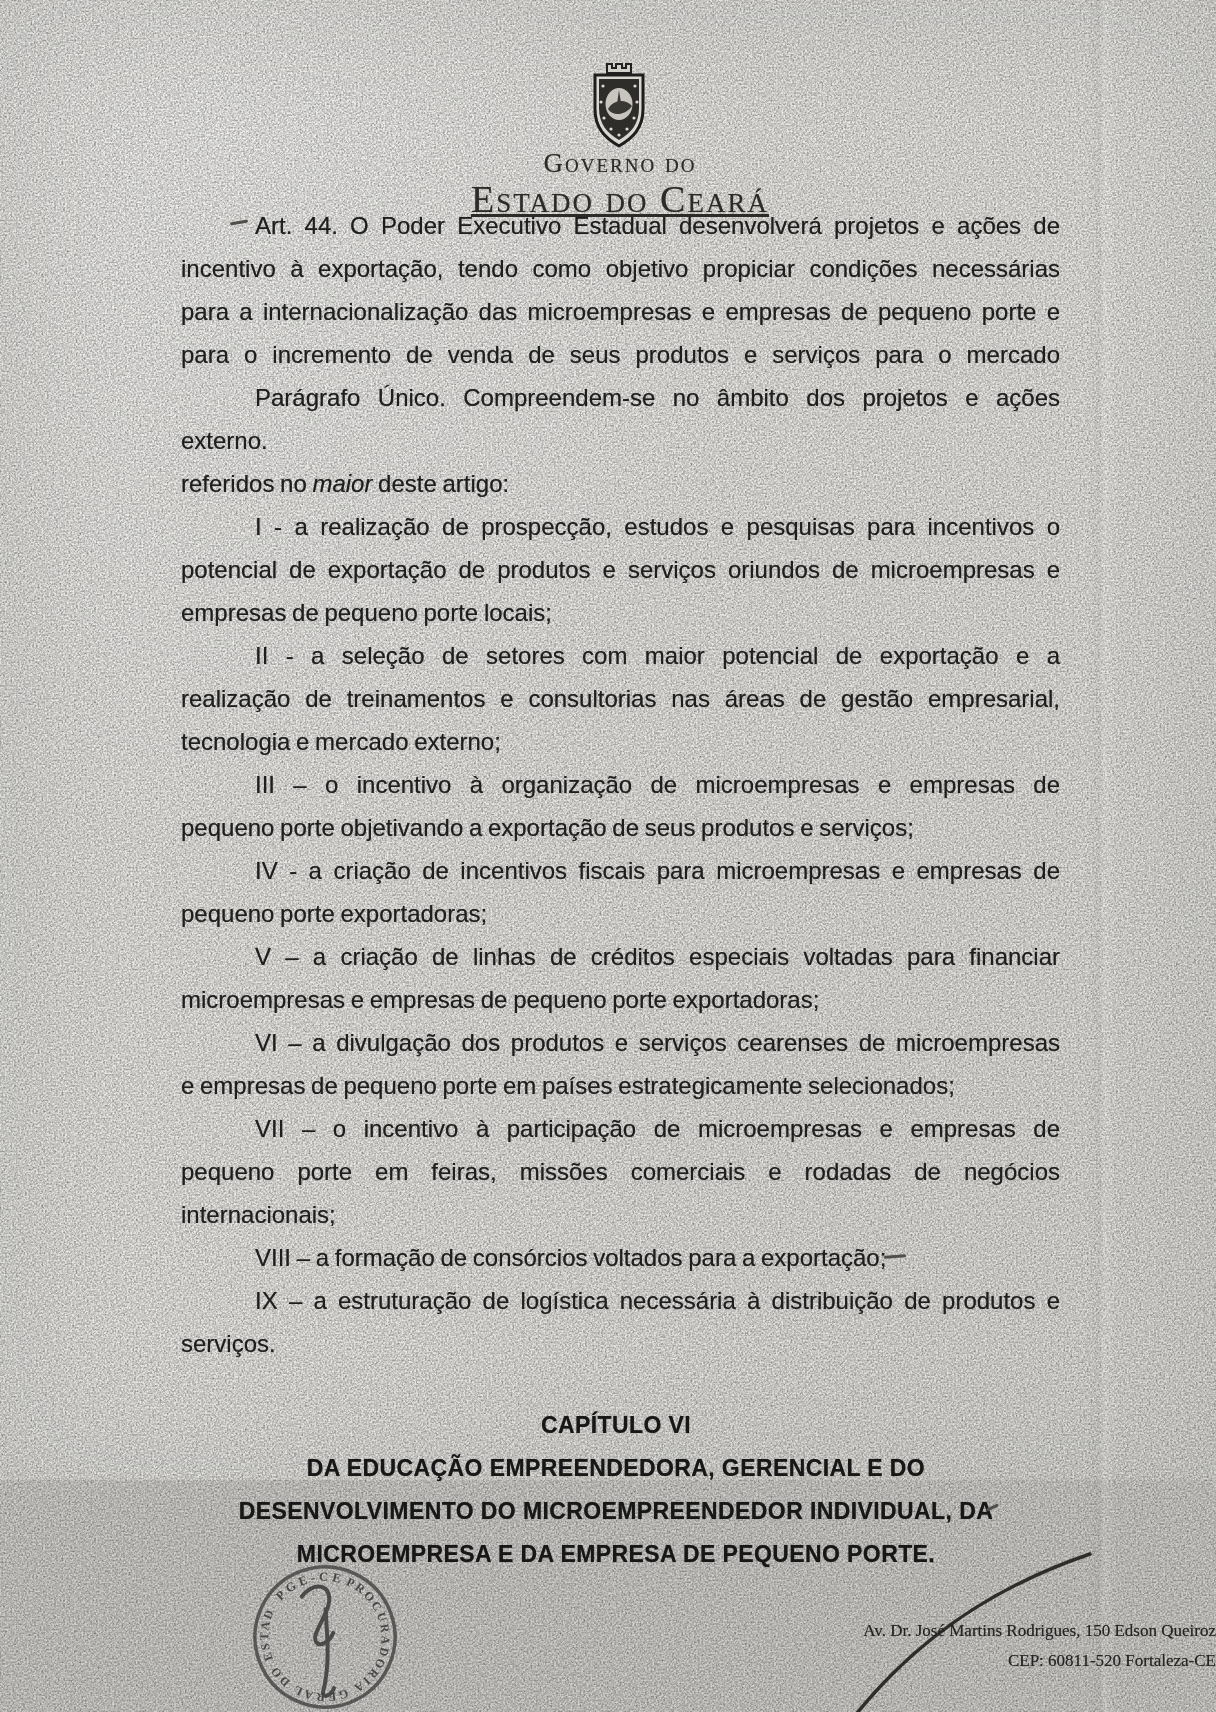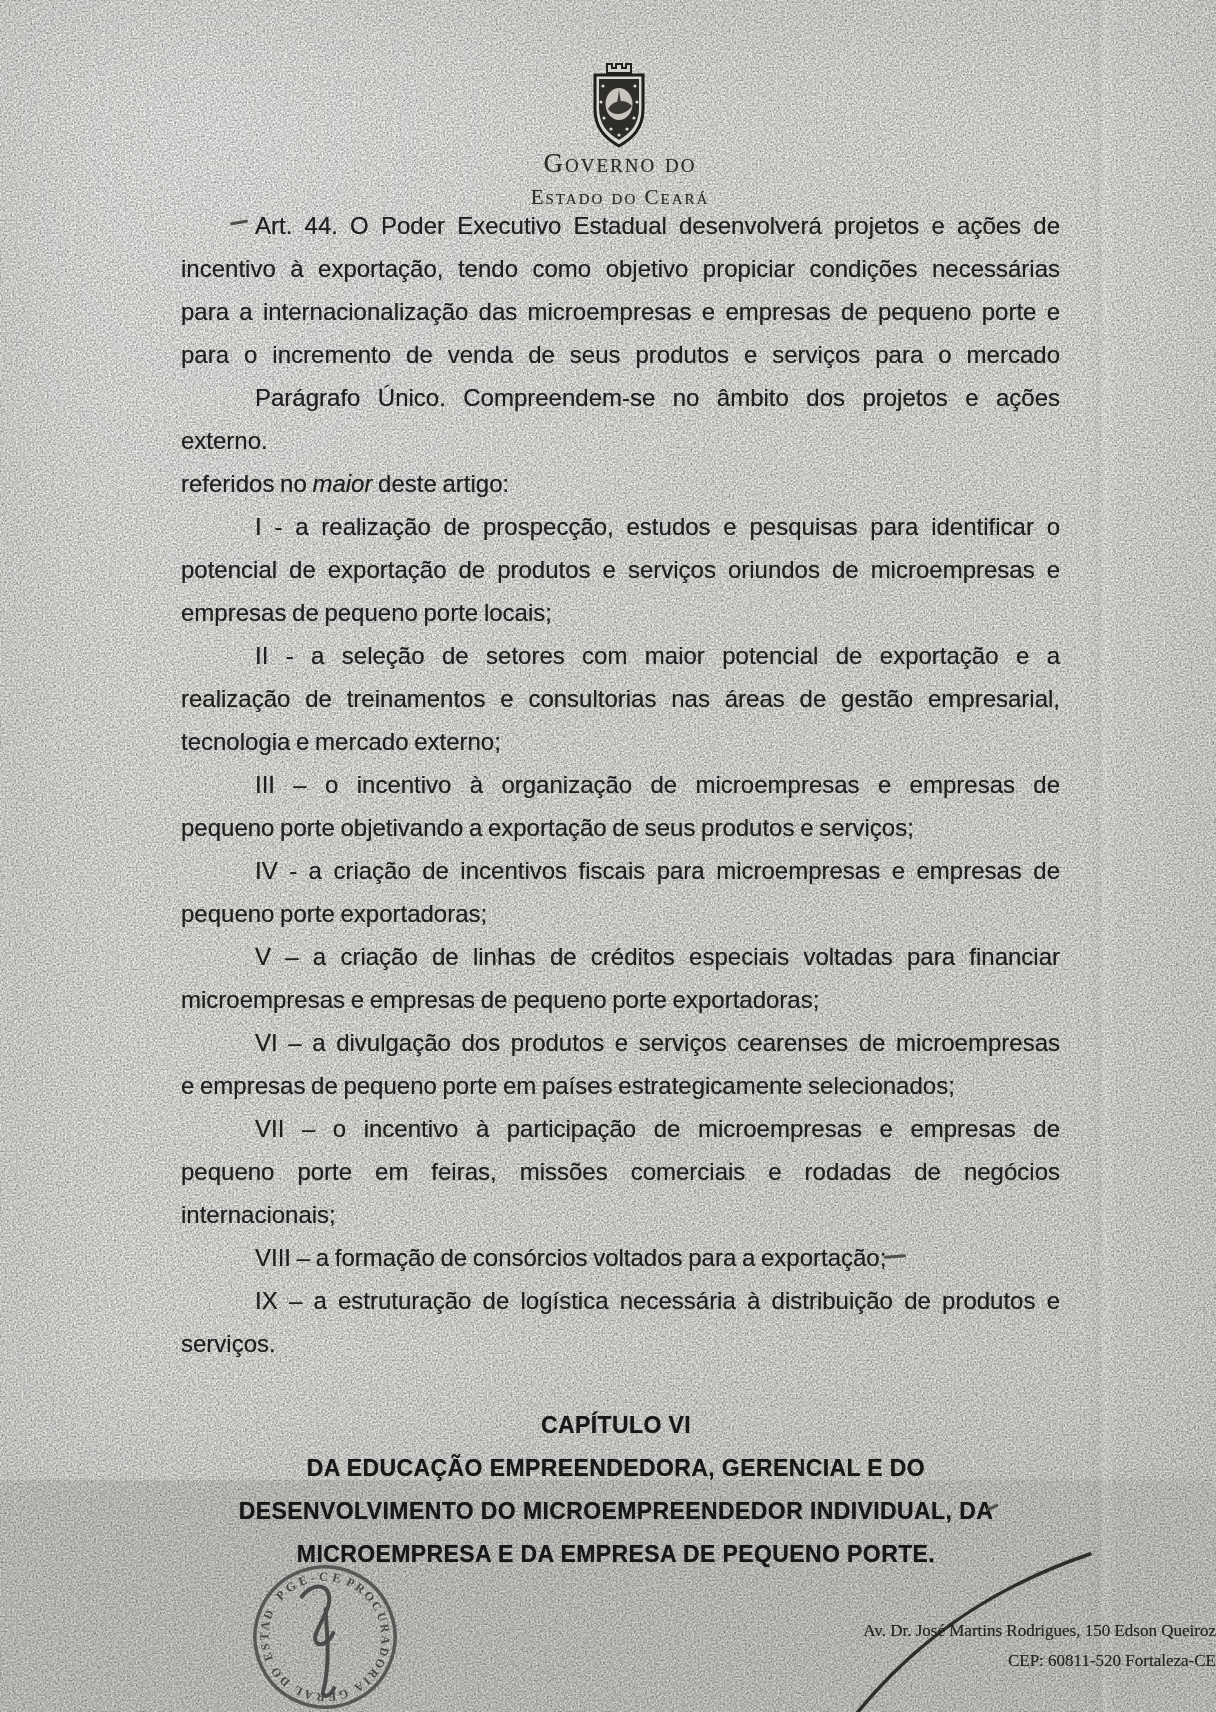--- a/index.html
+++ b/index.html
@@ -26,21 +26,21 @@
     position:absolute;top:0;left:1086px;width:30px;height:1712px;
     background:linear-gradient(90deg, rgba(0,0,0,0), rgba(80,78,72,.05) 45%, rgba(255,255,255,.12) 60%, rgba(0,0,0,0));
     pointer-events:none;
   }
   
   .coat-of-arms{position:absolute;left:588px;top:62px;width:62px;height:88px;}
   .gov-line{position:absolute;left:320px;width:600px;text-align:center;
     font-family:"Liberation Serif",serif;font-variant:small-caps;color:#2c2b28;
     text-shadow:0 0 1px rgba(40,40,40,.45);}
   .gov-line1{top:148px;font-size:27px;letter-spacing:2px;}
-  .gov-line2{top:185px;font-size:21px;letter-spacing:2px;}
+  .gov-line2{top:177px;font-size:38px;letter-spacing:2px;text-decoration:underline;}
   
   .doc-body{
     position:absolute;left:181px;top:204px;width:879px;
     font-size:24px;color:var(--ink);word-spacing:-1px;
     text-shadow:0 0 .7px rgba(20,20,20,.55);
   }
   .line{height:43px;line-height:43px;text-align:justify;text-align-last:justify;white-space:nowrap0;}
   .line.first{padding-left:74px;}
   .line.last{text-align-last:left;}
   .line em{font-style:italic;}
@@ -108,21 +108,21 @@
   <div class="gov-line gov-line2">Estado do Ceará</div>
 
   <div class="doc-body" id="docBody">
       <div class="line first">Art. 44. O Poder Executivo Estadual desenvolverá projetos e ações de</div>
       <div class="line">incentivo à exportação, tendo como objetivo propiciar condições necessárias</div>
       <div class="line">para a internacionalização das microempresas e empresas de pequeno porte e</div>
       <div class="line">para o incremento de venda de seus produtos e serviços para o mercado</div>
       <div class="line first">Parágrafo Único. Compreendem-se no âmbito dos projetos e ações</div>
       <div class="line last">externo.</div>
       <div class="line last">referidos no <em>maior</em> deste artigo:</div>
-      <div class="line first">I - a realização de prospecção, estudos e pesquisas para identificar o</div>
+      <div class="line first">I - a realização de prospecção, estudos e pesquisas para incentivos o</div>
       <div class="line">potencial de exportação de produtos e serviços oriundos de microempresas e</div>
       <div class="line last">empresas de pequeno porte locais;</div>
       <div class="line first">II - a seleção de setores com maior potencial de exportação e a</div>
       <div class="line">realização de treinamentos e consultorias nas áreas de gestão empresarial,</div>
       <div class="line last">tecnologia e mercado externo;</div>
       <div class="line first">III – o incentivo à organização de microempresas e empresas de</div>
       <div class="line last">pequeno porte objetivando a exportação de seus produtos e serviços;</div>
       <div class="line first">IV - a criação de incentivos fiscais para microempresas e empresas de</div>
       <div class="line last">pequeno porte exportadoras;</div>
       <div class="line first">V – a criação de linhas de créditos especiais voltadas para financiar</div>

